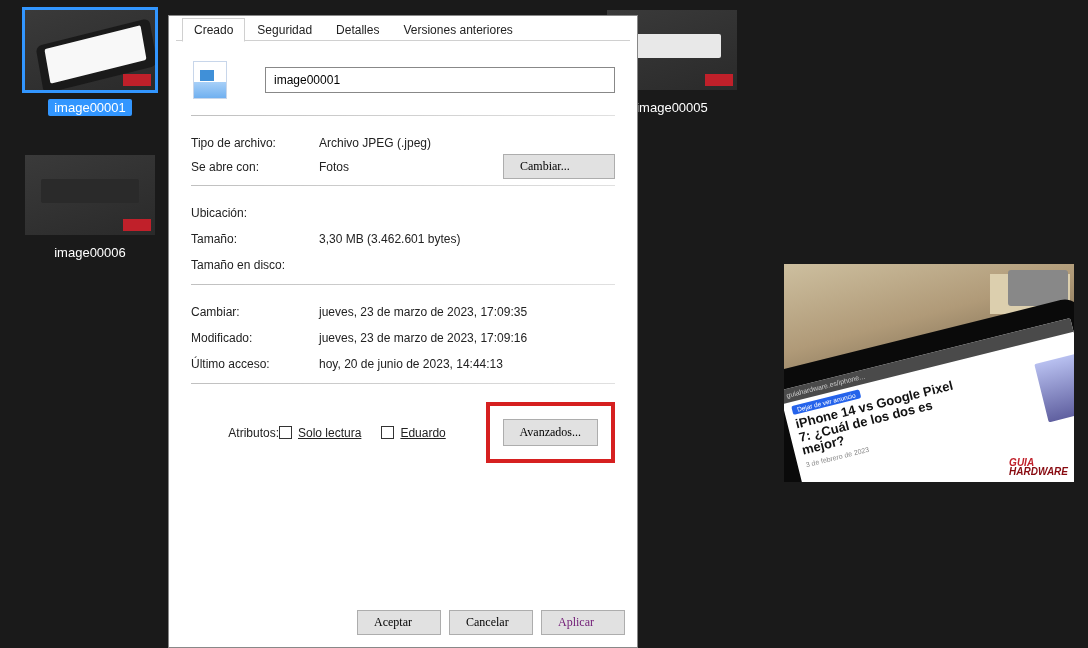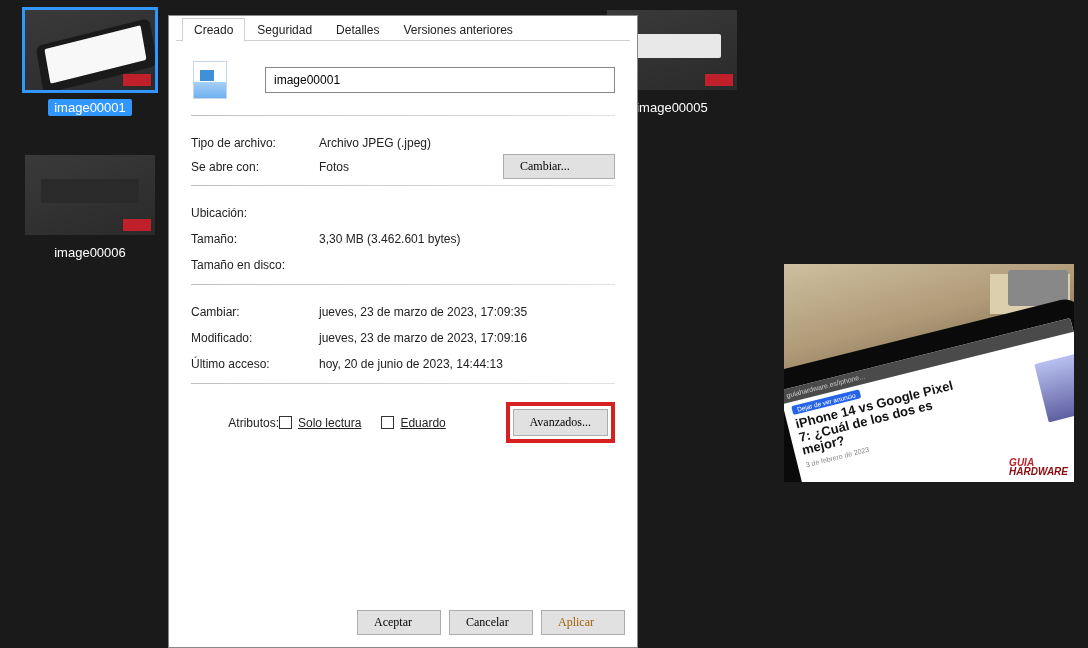--- a/index.html
+++ b/index.html
@@ -219,32 +219,32 @@
   }
   .chk .box {
     width:13px; height:13px;
     border:1.5px solid #333;
     background:#fff;
   }
 
   .adv-wrap {
     margin-left:auto;
     border: 4px solid #d62020;
-    padding:3px;
+    padding:13px;
   }
   .adv-wrap .btn { padding: 5px 16px; }
 
   .footer {
     display:flex;
     justify-content:flex-end;
     gap: 8px;
     padding: 10px 12px 12px 12px;
   }
   .footer .btn { min-width: 84px; }
-  .footer .btn.disabled { color:#a16207; }
+  .footer .btn.disabled { color:#701a75; }
 
   
   .preview {
     position:absolute;
     left: 784px;
     top: 264px;
     width: 290px;
     height: 218px;
     background: linear-gradient(165deg,#cdbf9f 0%, #b09a78 30%, #7a6a50 55%, #3a3428 100%);
     overflow:hidden;

